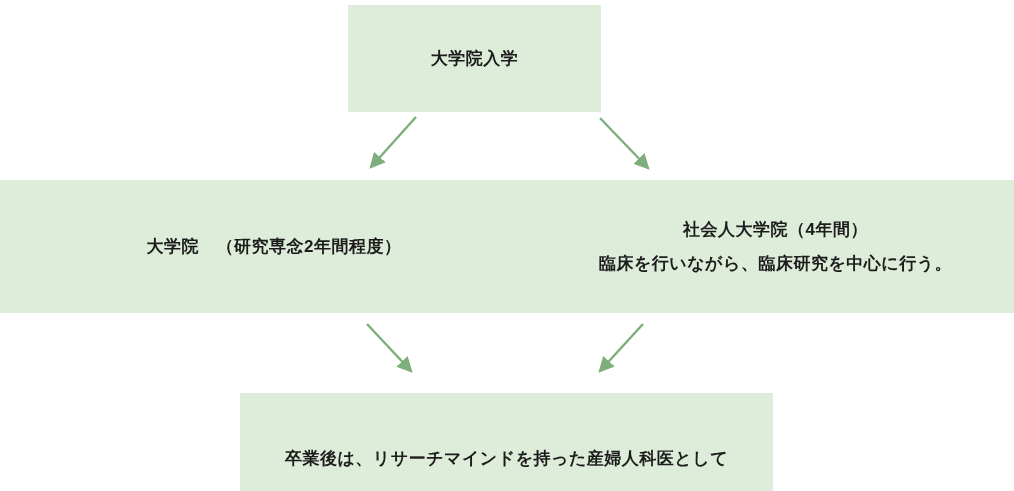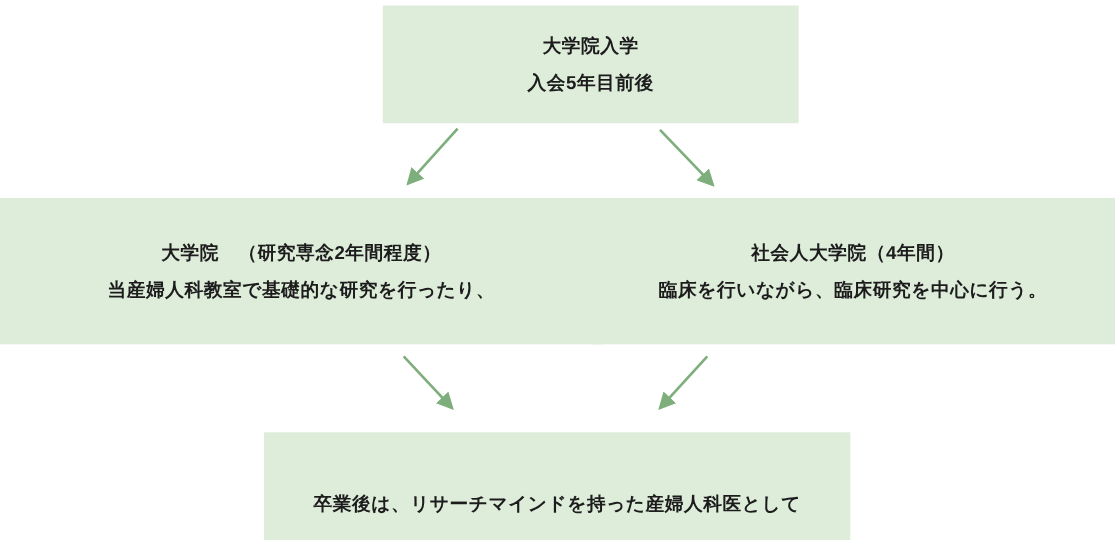--- a/index.html
+++ b/index.html
@@ -27,21 +27,21 @@
     flex-direction: column;
     align-items: center;
     justify-content: center;
     text-align: center;
     color: var(--text-color);
     font-size: 17px;
     font-weight: 600;
     line-height: 34px;
     letter-spacing: 0.5px;
   }
-  .node-entry{   left: 348px; top: 5px;   width: 378px; height: 107px; }
+  .node-entry{   left: 348px; top: 5px;   width: 253px; height: 107px; }
   .node-grad{    left: 0px;   top: 180px; width: 548px; height: 133px; }
   .node-working{ left: 537px; top: 180px; width: 477px; height: 133px; }
   .node-outcome{ left: 240px; top: 393px; width: 533px; height: 131px; }
   .arrows{
     position: absolute;
     left: 0; top: 0;
     width: 1014px;
     height: 491px;
     pointer-events: none;
   }
@@ -67,26 +67,24 @@
     </defs>
     <line class="arrow-line" x1="416" y1="117" x2="371" y2="167" marker-end="url(#ah)"></line>
     <line class="arrow-line" x1="600" y1="118" x2="648" y2="168" marker-end="url(#ah)"></line>
     <line class="arrow-line" x1="481" y1="247" x2="533" y2="247" marker-start="url(#ah)" marker-end="url(#ah)"></line>
     <line class="arrow-line" x1="367" y1="324" x2="411" y2="371" marker-end="url(#ah)"></line>
     <line class="arrow-line" x1="643" y1="324" x2="600" y2="371" marker-end="url(#ah)"></line>
   </svg>
 
   <div class="node node-entry">
     <span>大学院入学</span>
-    <span>入会5年目前後</span>
   </div>
 
   <div class="node node-grad">
     <span>大学院　（研究専念2年間程度）</span>
-    <span>当産婦人科教室で基礎的な研究を行ったり、</span>
   </div>
 
   <div class="node node-working">
     <span>社会人大学院（4年間）</span>
     <span>臨床を行いながら、臨床研究を中心に行う。</span>
   </div>
 
   <div class="node node-outcome">
     <span>卒業後は、リサーチマインドを持った産婦人科医として</span>
   </div>

